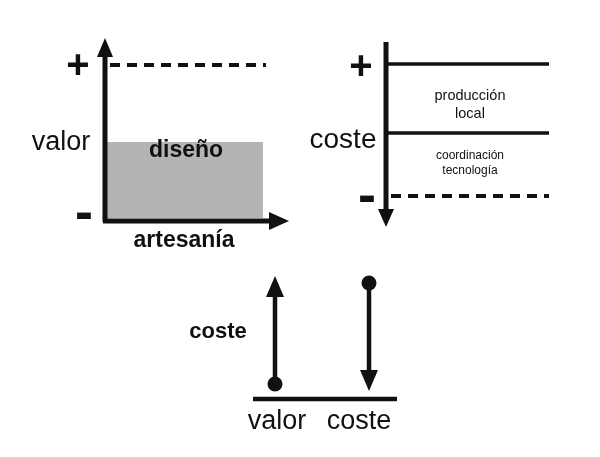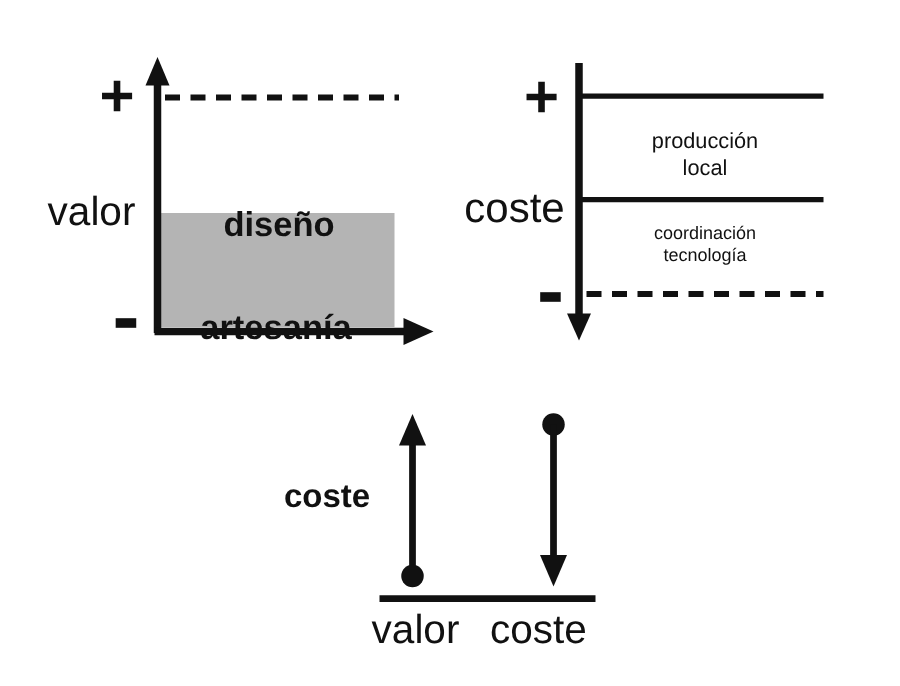--- a/index.html
+++ b/index.html
@@ -33,21 +33,21 @@
   .sign {
     font-weight: bold;
     line-height: 1;
   }
 
   
   .pos-plus-left   { left: 78px;  top: 64px;  font-size: 40px; }
   .pos-minus-left  { left: 84px;  top: 211px; font-size: 54px; }
   .pos-valor-left  { left: 61px;  top: 141px; font-size: 27px; }
   .pos-diseno      { left: 186px; top: 106px; font-size: 23px; }
-  .pos-artesania   { left: 184px; top: 175px; font-size: 23px; }
+  .pos-artesania   { left: 184px; top: 196px; font-size: 23px; }
 
   
   .pos-plus-right  { left: 361px; top: 65px;  font-size: 40px; }
   .pos-minus-right { left: 367px; top: 194px; font-size: 54px; }
   .pos-coste-right { left: 343px; top: 139px; font-size: 28px; }
   .pos-prod-local  { left: 470px; top: 104px; font-size: 14.5px; }
   .pos-coord-tecno { left: 470px; top: 163px; font-size: 12px; }
 
   
   .pos-ahora       { left: 218px; top: 287px; font-size: 22px; }

